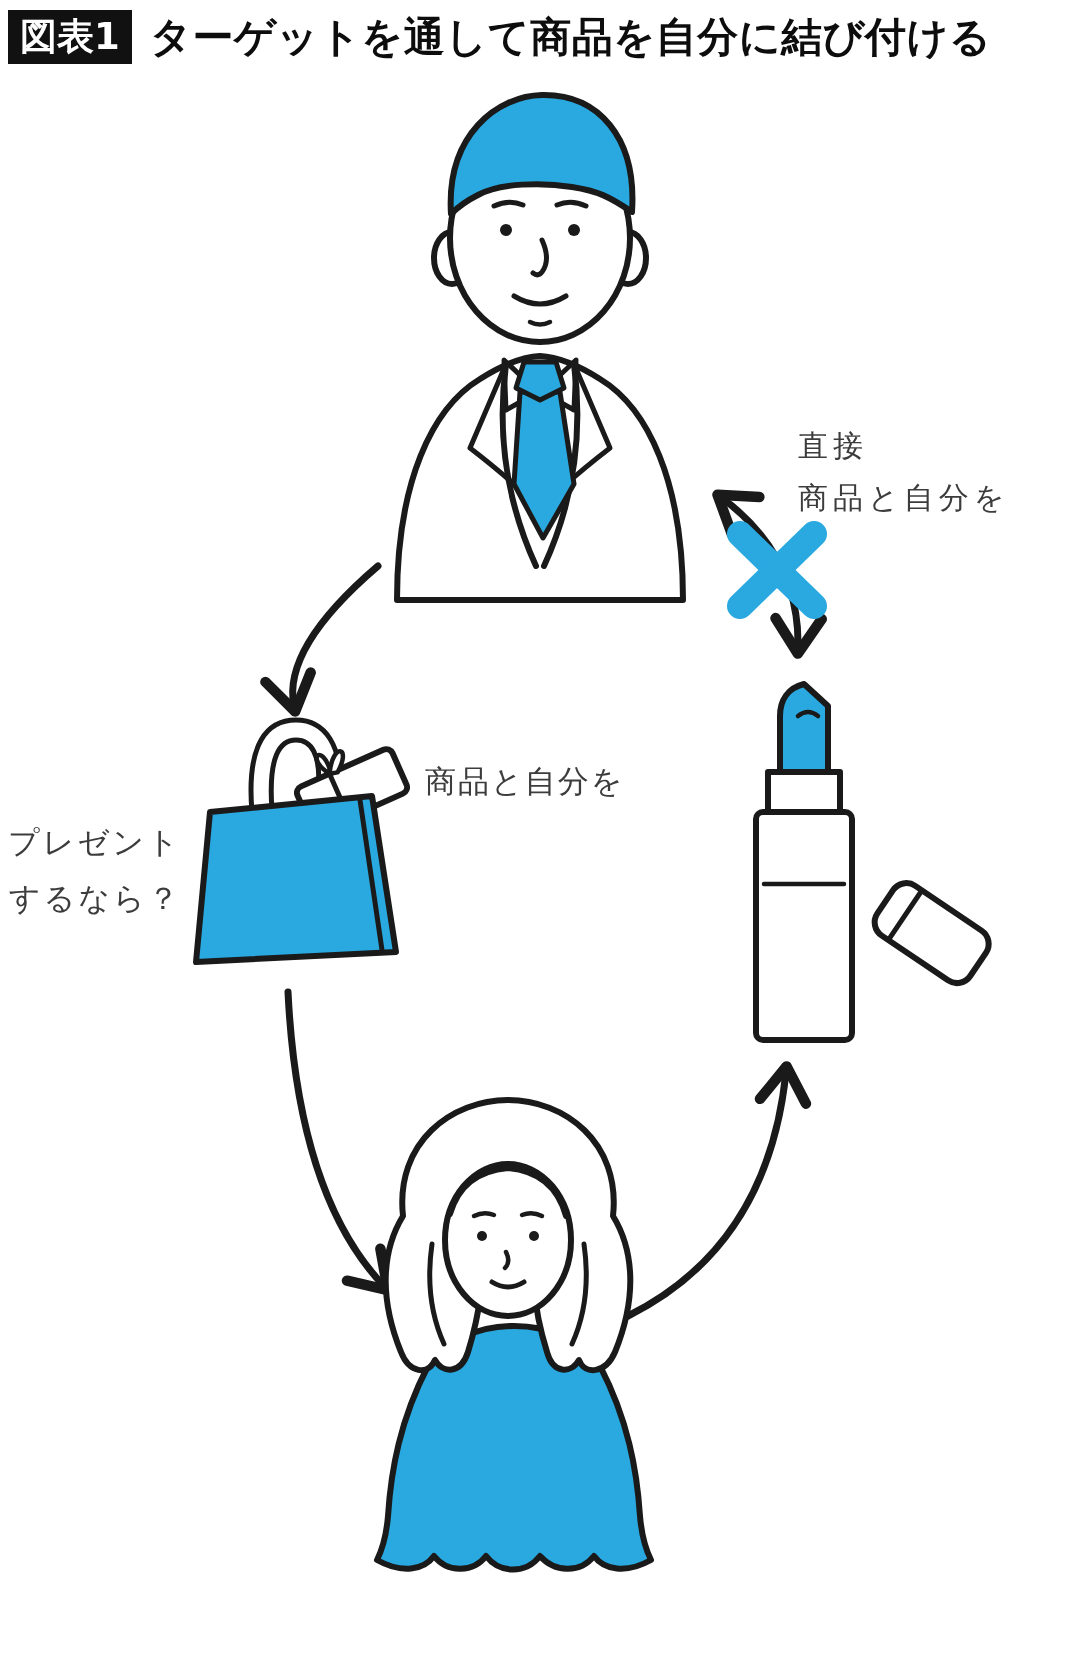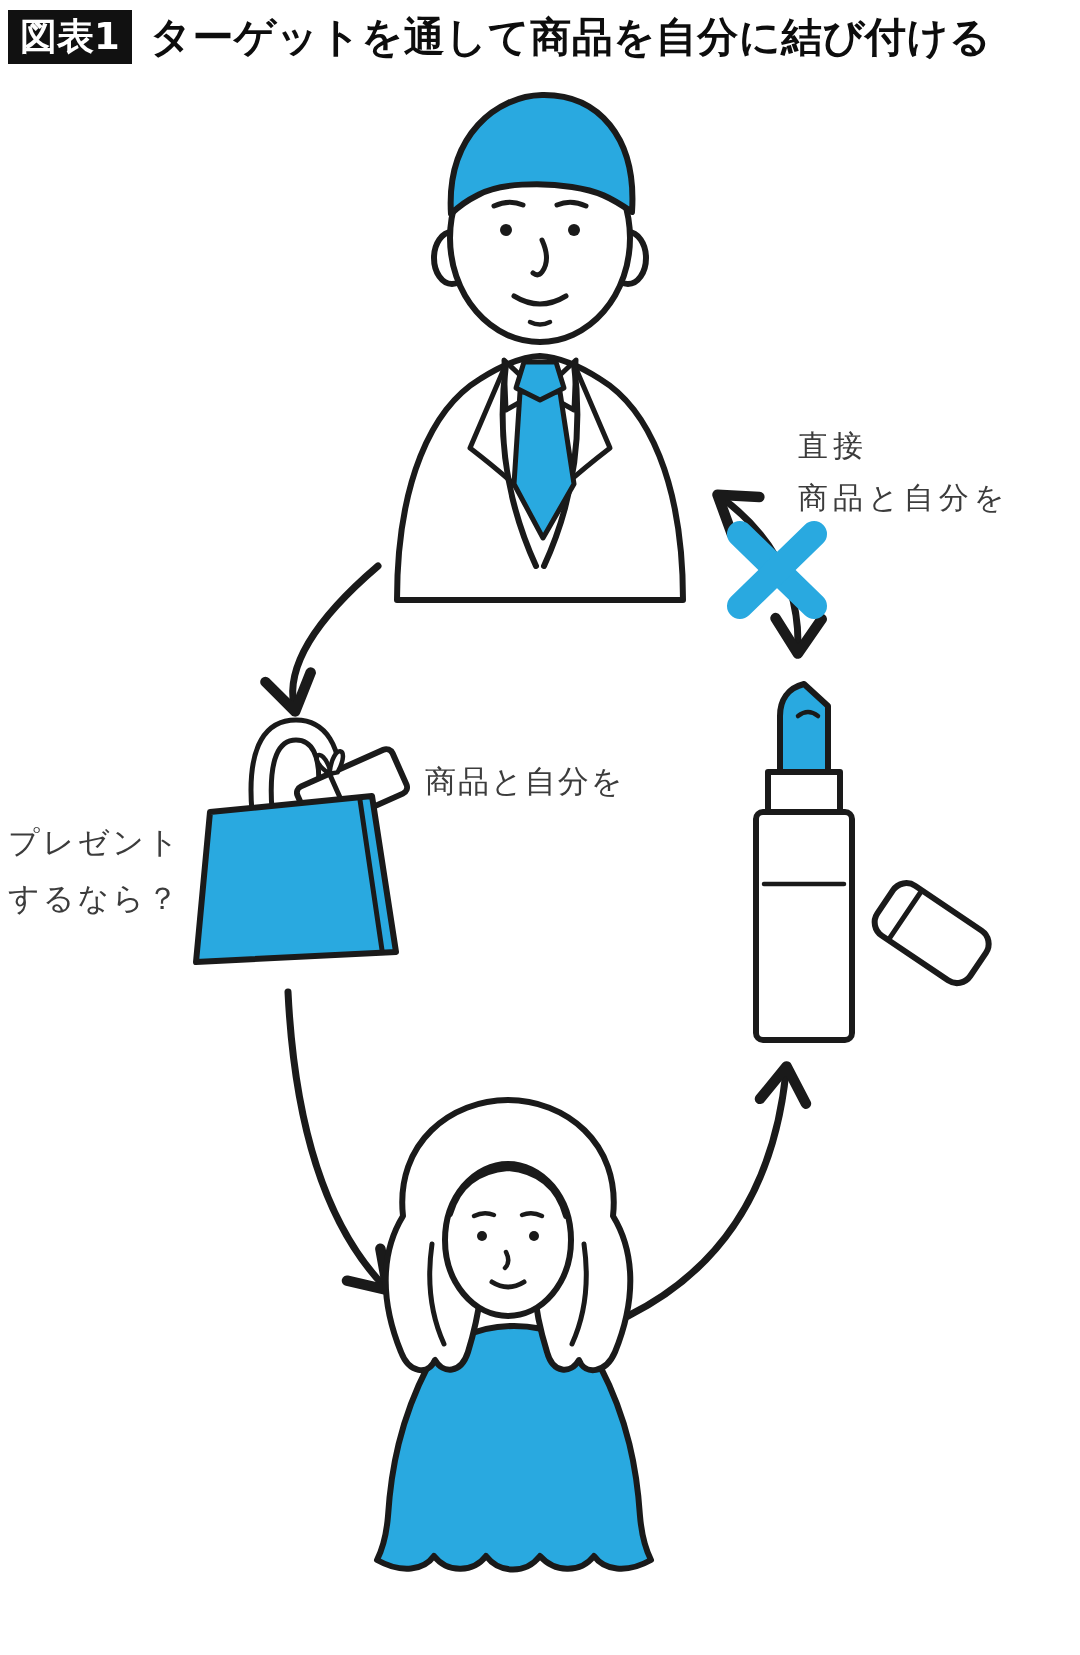--- a/index.html
+++ b/index.html
@@ -19,21 +19,21 @@
     padding:8px 12px 9px;
   }
   .title{
     position:absolute;left:150px;top:10px;margin:0;
     font-size:41px;font-weight:800;color:#0d0d0d;
     letter-spacing:0.5px;white-space:nowrap;
   }
 
   .lbl{position:absolute;color:#3c3c3c;font-weight:500;}
   .lbl-direct{left:798px;top:420px;font-size:30px;line-height:1.72;letter-spacing:5px;}
-  .lbl-present{left:8px;top:814px;font-size:31px;line-height:1.82;letter-spacing:3px;}
+  .lbl-present{left:8px;top:814px;font-size:31px;line-height:1.82;letter-spacing:3px;text-align:right;}
   .lbl-center{left:425px;top:756px;width:306px;text-align:left;font-size:31px;line-height:1.66;letter-spacing:2px;}
 
   svg.diagram{position:absolute;left:0;top:0;}
   .s{stroke:var(--ink);stroke-linejoin:round;stroke-linecap:round;}
   .w7{stroke-width:7;}
   .w6{stroke-width:6;}
   .w5{stroke-width:5;}
   .w4{stroke-width:4.5;}
   .fb{fill:var(--accent-blue);}
   .fw{fill:#ffffff;}

